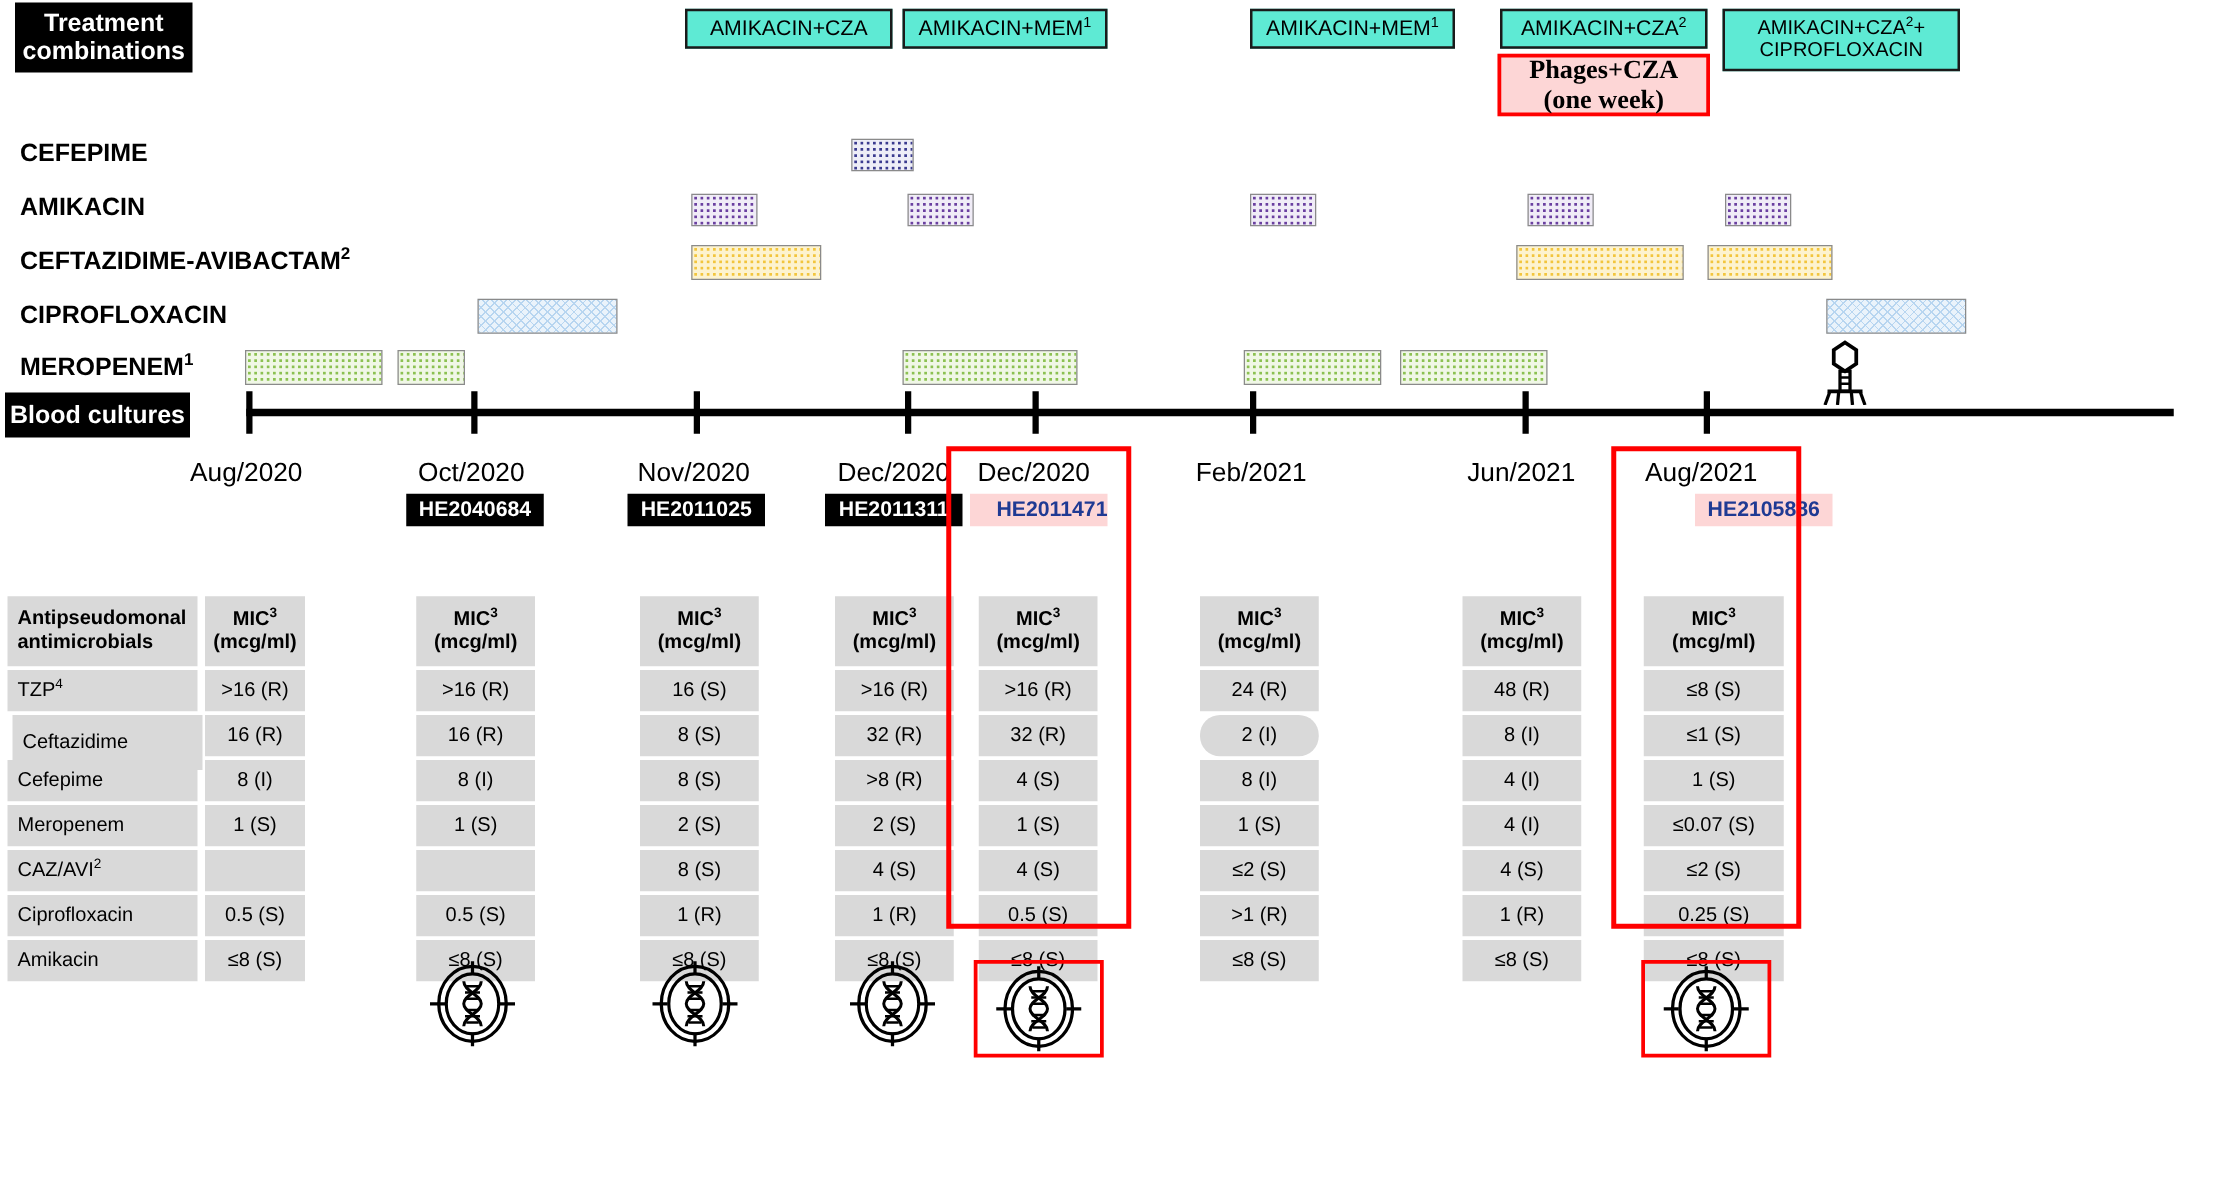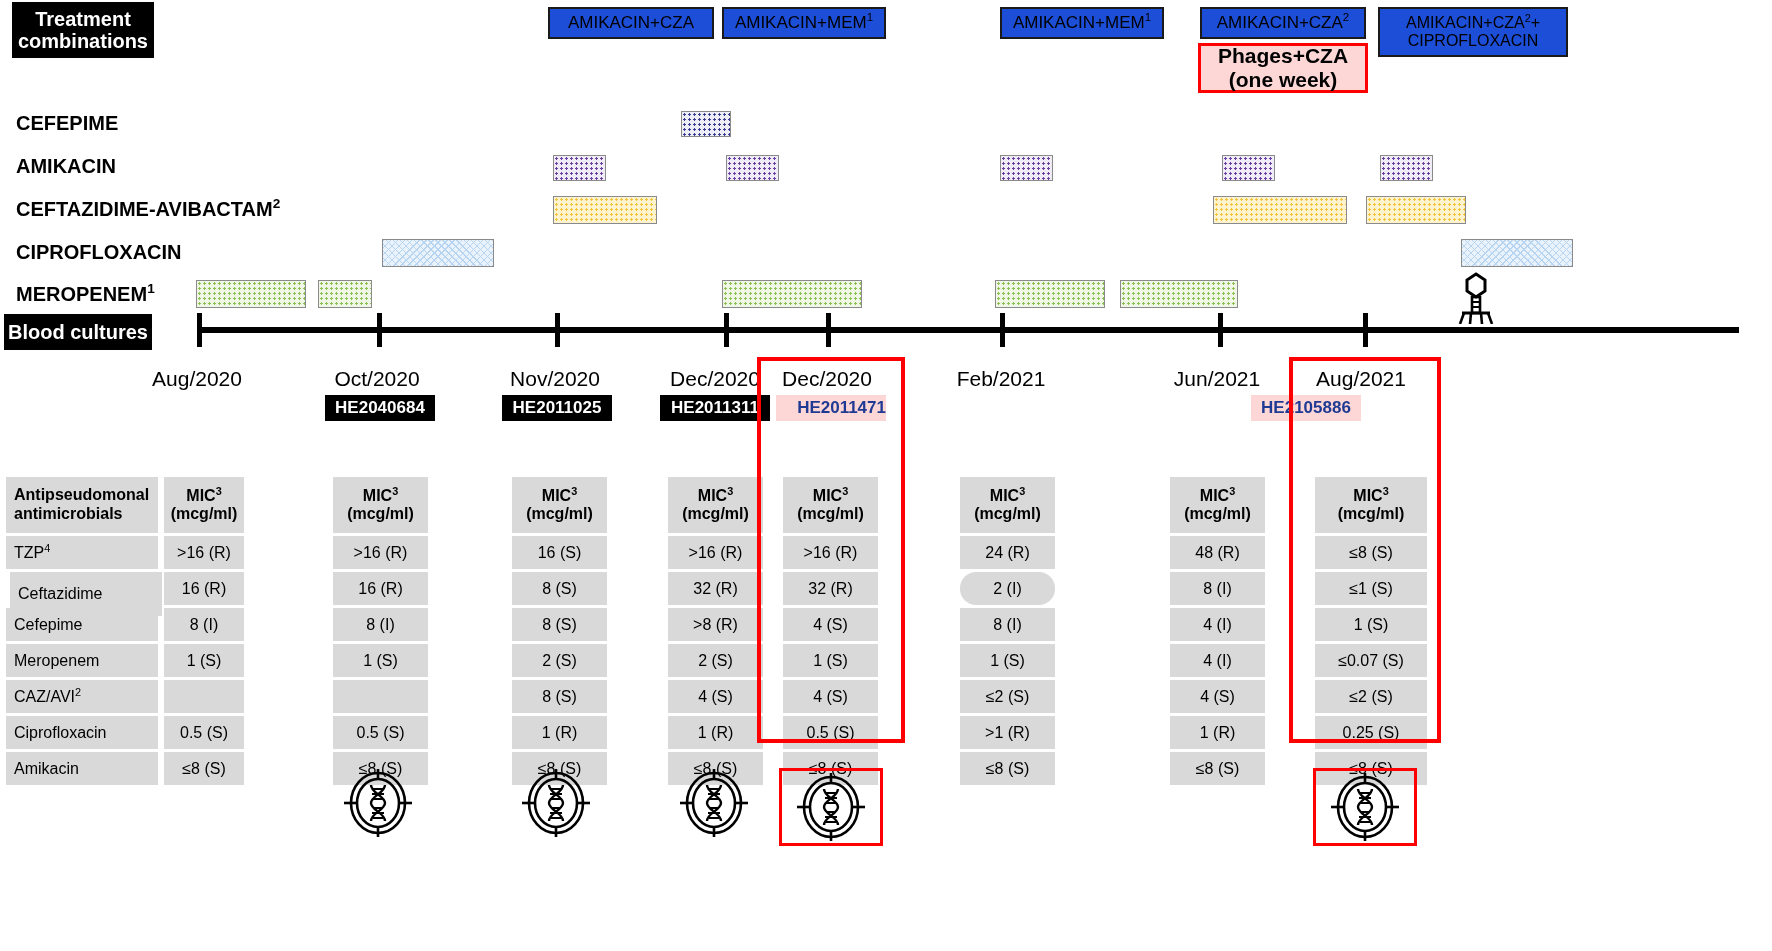--- a/index.html
+++ b/index.html
@@ -5,24 +5,24 @@
   html,body{margin:0;padding:0;background:#fff;}
   body{width:1772px;height:951px;position:relative;overflow:hidden;
        font-family:"Liberation Sans", sans-serif;color:#000;}
   .abs{position:absolute;}
 
   
   .blackchip{background:#000;color:#fff;font-weight:bold;text-align:center;
              display:flex;align-items:center;justify-content:center;line-height:1.12;}
 
   
-  .txbox{border:2px solid #1a1a1a;background:#1d4ed8;display:flex;align-items:center;
+  .txbox{border:2px solid #1a1a1a;background:#5eead4;display:flex;align-items:center;
          justify-content:center;text-align:center;font-size:17px;line-height:1.12;
          box-sizing:border-box;}
-  .txbox.phage{border:3px solid #ff0000;background:#fdd6d6;font-weight:bold;font-size:21px;}
+  .txbox.phage{border:3px solid #ff0000;background:#fdd6d6;font-weight:bold;font-size:21px;font-family:Liberation Serif, serif;}
 
   
   .abxlabel{font-weight:bold;font-size:20px;white-space:nowrap;}
   sup{font-size:0.68em;vertical-align:super;line-height:0;}
 
   
   .bar{border:1px solid #8a8a8a;box-sizing:border-box;}
 
   
   .axisline{background:#000;}
@@ -221,21 +221,21 @@
 </div>
 <div class="abs idchip dark" style="left:502px;top:395px;width:110px;height:26px;">
   <span>HE2011025</span>
 </div>
 <div class="abs idchip dark" style="left:660px;top:395px;width:110px;height:26px;">
   <span>HE2011311</span>
 </div>
 <div class="abs idchip pink" style="left:776px;top:395px;width:110px;height:26px;justify-content:flex-end;">
   <span>HE2011471</span>
 </div>
-<div class="abs idchip pink" style="left:1251px;top:395px;width:110px;height:26px;">
+<div class="abs idchip pink" style="left:1356px;top:395px;width:110px;height:26px;">
   <span>HE2105886</span>
 </div>
 
 <div class="abs cell headlabel" style="left:6px;top:477px;width:152px;height:56px;flex-direction:column;align-items:flex-start;justify-content:center;">
   <span>Antipseudomonal</span>
   <span>antimicrobials</span>
 </div>
 <div class="abs cell rowlabel" style="left:6px;top:536px;width:152px;height:33px;">
   <span><span>TZP</span><sup>4</sup></span>
 </div>

